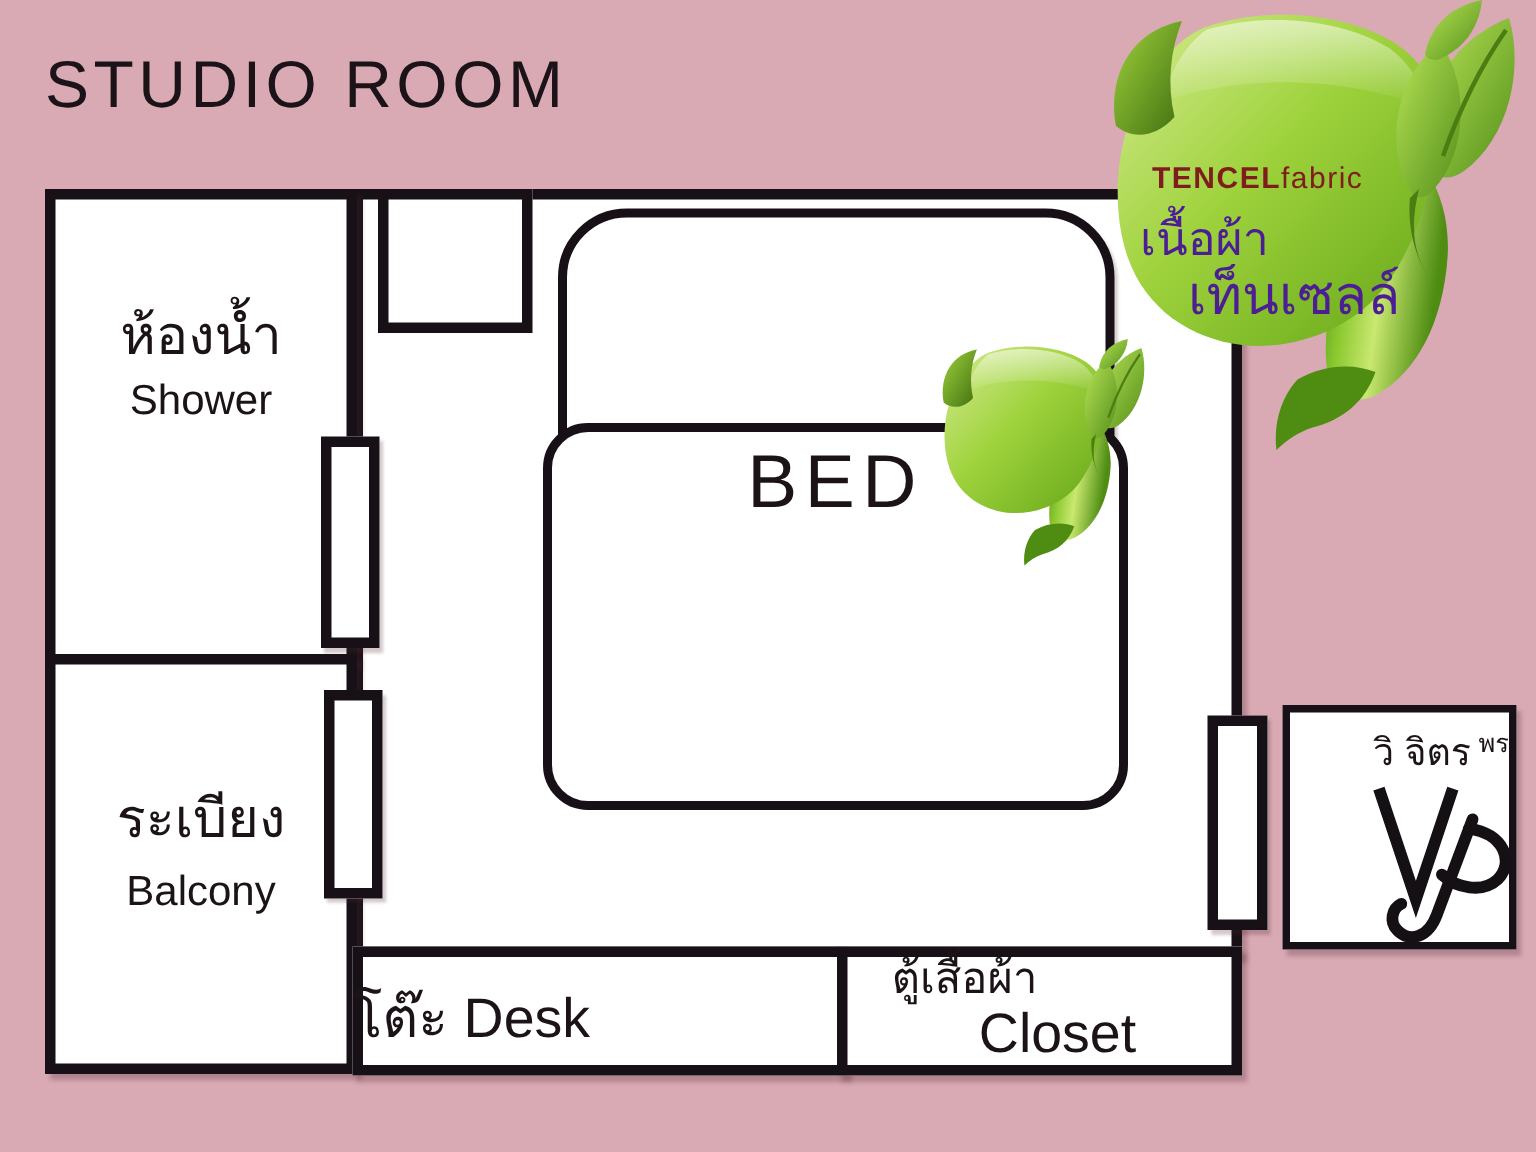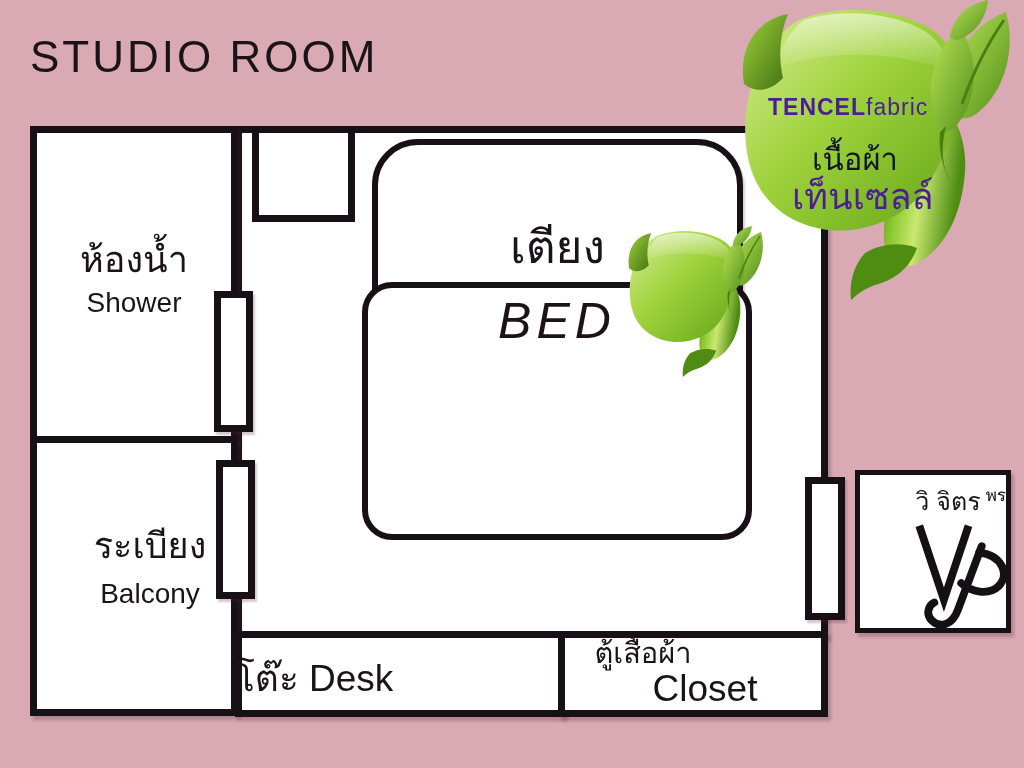--- a/index.html
+++ b/index.html
@@ -21,21 +21,21 @@
   }
   .room-label{position:absolute;text-align:center;line-height:43px;z-index:6;}
   .thai-lg{font-size:36px;}
   .en-lg{font-size:28px;}
   .bed-thai{
     position:absolute;left:372px;top:210px;width:371px;text-align:center;
     font-size:46px;z-index:6;
   }
   .bed-en{
     position:absolute;left:362px;top:292px;width:390px;text-align:center;
-    font-size:50px;letter-spacing:5px;z-index:6;font-style:italic;
+    font-size:50px;letter-spacing:5px;z-index:6;
   }
   .desk-label{
     position:absolute;left:235px;top:648px;width:330px;text-align:left;
     font-size:37px;z-index:6;white-space:nowrap;
   }
   .closet-label{
     position:absolute;left:558px;top:636px;width:214px;z-index:6;text-align:center;
   }
   .closet-thai{display:block;font-size:29px;line-height:34px;transform:translateX(-22px);}
   .closet-en{display:block;font-size:37px;line-height:37px;transform:translateX(40px);text-align:center;}
@@ -52,25 +52,25 @@
     box-shadow:2px 3px 2px rgba(80,35,45,.22);
   }
   .bed-inner{
     position:absolute;box-sizing:border-box;left:362px;top:282px;width:390px;height:258px;
     background:#fff;border:6px solid var(--c-wall,#171117);border-radius:30px;z-index:3;
   }
   
   .ribbon-big{position:absolute;left:712px;top:0px;width:310px;height:302px;z-index:7;}
   .ribbon-small{position:absolute;left:612px;top:226px;width:158px;height:152px;z-index:6;}
   .badge-brand{
-    position:absolute;left:768px;top:94px;z-index:8;font-size:23px;color:#4c1d95;
+    position:absolute;left:768px;top:108px;z-index:8;font-size:20px;color:#7f1d1d;
     white-space:nowrap;letter-spacing:1px;
   }
   .badge-brand b{font-weight:bold;}
-  .badge-thai1{position:absolute;left:812px;top:134px;z-index:8;font-size:31px;color:#0f172a;}
+  .badge-thai1{position:absolute;left:760px;top:134px;z-index:8;font-size:31px;color:#4c1d95;}
   .badge-thai2{position:absolute;left:792px;top:168px;z-index:8;font-size:36px;color:#4c1d95;}
   
   .logo-box{
     position:absolute;box-sizing:border-box;left:855px;top:470px;width:156px;height:163px;
     background:#fff;border:5px solid var(--c-wall,#171117);z-index:4;
     box-shadow:3px 4px 3px rgba(80,35,45,.28);text-align:right;
   }
   .logo-name{margin-top:6px;font-size:25px;white-space:nowrap;}
   .logo-name .suffix{font-size:17px;vertical-align:9px;margin-left:5px;}
   .sr{position:absolute;width:1px;height:1px;overflow:hidden;clip:rect(0 0 0 0);}
@@ -89,31 +89,30 @@
   <div class="box" style="left:235px;top:631px;width:330px;height:86px;z-index:1;"></div>
   <div class="box" style="left:558px;top:631px;width:270px;height:86px;z-index:1;"></div>
 
   <div class="bed-outer"></div>
   <div class="bed-inner"></div>
 
   <div class="door" style="left:214px;top:291px;width:39px;height:141px;"></div>
   <div class="door" style="left:216px;top:460px;width:39px;height:139px;"></div>
   <div class="door" style="left:805px;top:477px;width:40px;height:143px;"></div>
 
-  <div class="room-label" style="left:30px;top:202px;width:208px;margin-top:36px;">
+  <div class="room-label" style="left:30px;top:202px;width:208px;">
     <div class="thai-lg">ห้องน้ำ</div>
     <div class="en-lg">Shower</div>
   </div>
 
-  <div class="room-label" style="left:30px;top:522px;width:208px;line-height:48px;margin-left:16px;">
+  <div class="room-label" style="left:30px;top:522px;width:208px;line-height:48px;">
     <div class="thai-lg">ระเบียง</div>
     <div class="en-lg">Balcony</div>
   </div>
 
-  <div class="bed-thai">เตียง</div>
   <div class="bed-en">BED</div>
 
   <div class="desk-label">
     <span>โต๊ะ</span>
     <span> </span>
     <span>Desk</span>
   </div>
 
   <div class="closet-label">
     <span class="closet-thai">ตู้เสื้อผ้า</span>

